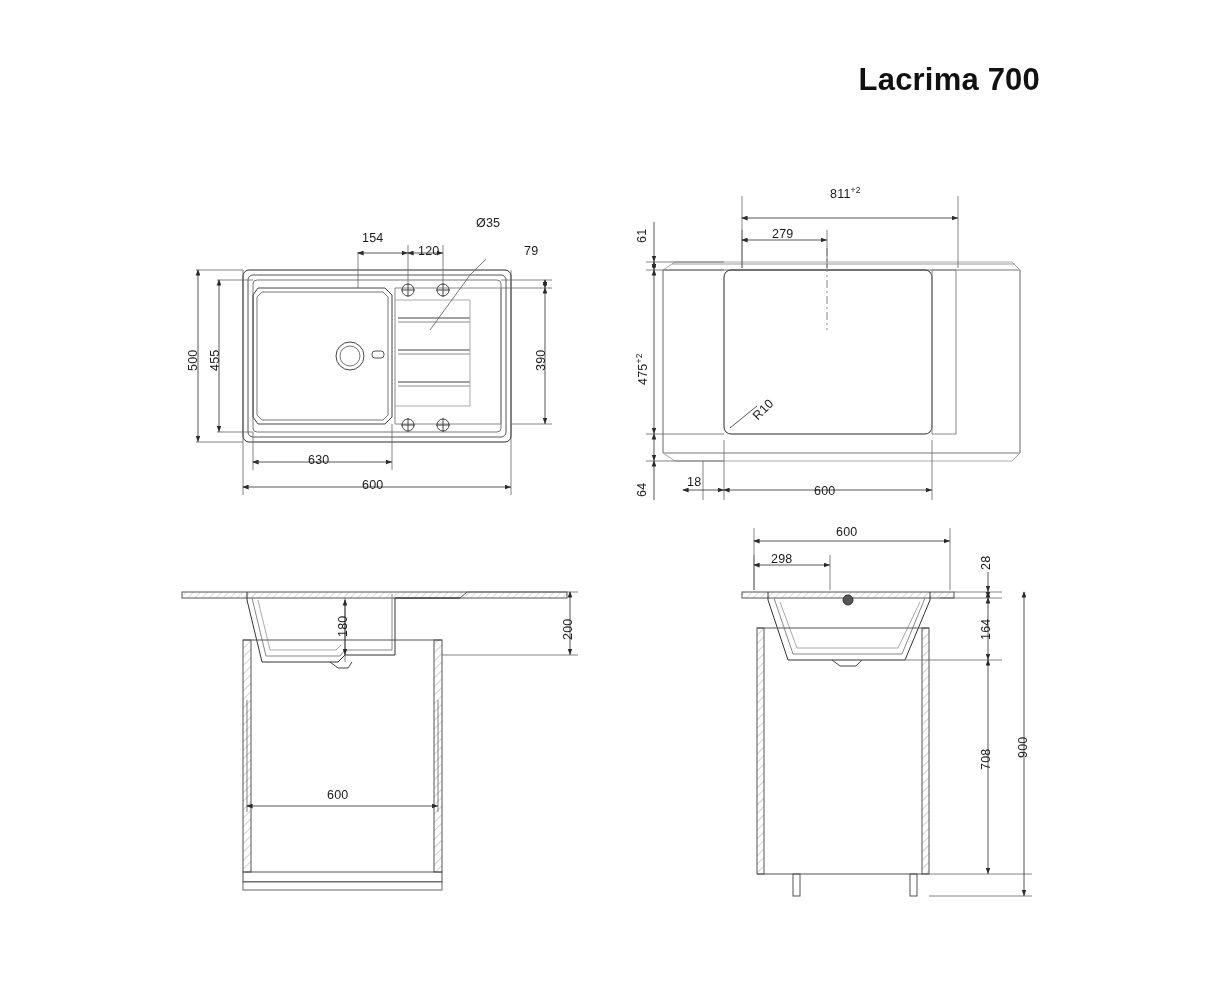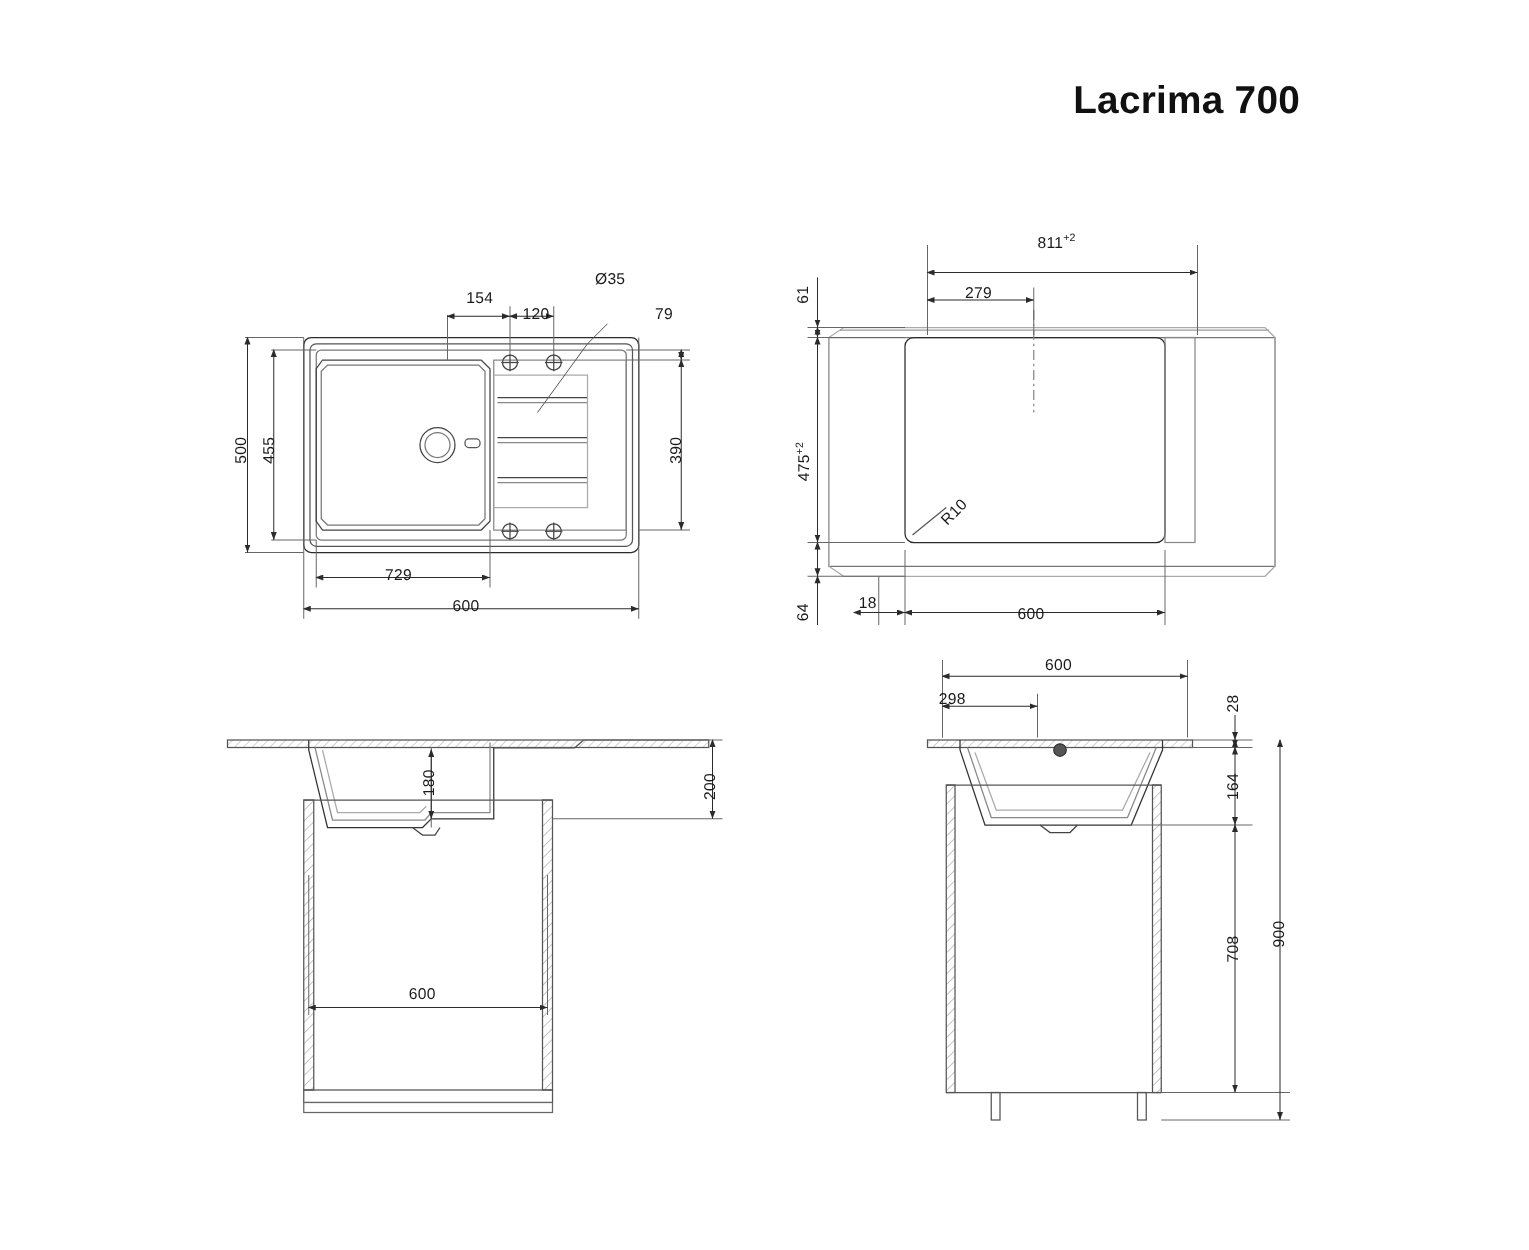--- a/index.html
+++ b/index.html
@@ -255,47 +255,47 @@
         <line x1="988" y1="572" x2="988" y2="592" marker-end="url(#arrow)"></line>
         <line x1="988" y1="592" x2="988" y2="598" marker-start="url(#arrowb)" marker-end="url(#arrow)"></line>
         <line x1="988" y1="598" x2="988" y2="660" marker-start="url(#arrowb)" marker-end="url(#arrow)"></line>
         <line x1="988" y1="660" x2="988" y2="874" marker-start="url(#arrowb)" marker-end="url(#arrow)"></line>
         <line x1="1024" y1="592" x2="1024" y2="896" marker-start="url(#arrowb)" marker-end="url(#arrow)"></line>
       </g>
 
     </g>
   </svg>
 
-  <div class="dimtext" style="left:373px; top:231px;text-align:center;">154</div>
+  <div class="dimtext" style="left:362px; top:231px;text-align:center;">154</div>
   <div class="dimtext" style="left:418px; top:231px;margin-top:13px;">120</div>
   <div class="dimtext" style="left:476px; top:216px;">Ø35</div>
   <div class="dimtext" style="left:524px; top:244px;">79</div>
   <div class="dimtext vert" style="left:186px; top:371px;">500</div>
   <div class="dimtext vert" style="left:208px; top:371px;">455</div>
   <div class="dimtext vert" style="left:534px; top:371px;">390</div>
-  <div class="dimtext" style="left:308px; top:453px;">729</div>
+  <div class="dimtext" style="left:308px; top:453px;">630</div>
   <div class="dimtext" style="left:362px; top:478px;">600</div>
 
   <div class="dimtext" style="left:830px; top:185px;">
     <span>811</span><sup>+2</sup>
   </div>
   <div class="dimtext" style="left:772px; top:227px;text-align:center;">279</div>
   <div class="dimtext vert" style="left:635px; top:243px;">61</div>
   <div class="dimtext vert" style="left:634px; top:385px;">
     <span>475</span><sup>+2</sup>
   </div>
   <div class="dimtext vert" style="left:635px; top:497px;">64</div>
   <div class="dimtext" style="left:687px; top:475px;">18</div>
   <div class="dimtext" style="left:814px; top:484px;">600</div>
   <div class="dimtext rot45" style="left:750px; top:413px;">R10</div>
 
   <div class="dimtext vert" style="left:336px; top:637px;">180</div>
   <div class="dimtext vert" style="left:561px; top:640px;">200</div>
   <div class="dimtext" style="left:327px; top:788px;">600</div>
 
   <div class="dimtext" style="left:836px; top:525px;">600</div>
-  <div class="dimtext" style="left:751px; top:552px;">298</div>
+  <div class="dimtext" style="left:771px; top:552px;">298</div>
   <div class="dimtext vert" style="left:979px; top:570px;">28</div>
   <div class="dimtext vert" style="left:979px; top:640px;">164</div>
   <div class="dimtext vert" style="left:979px; top:770px;">708</div>
   <div class="dimtext vert" style="left:1016px; top:758px;">900</div>
 
 </div>
 
 </body></html>

